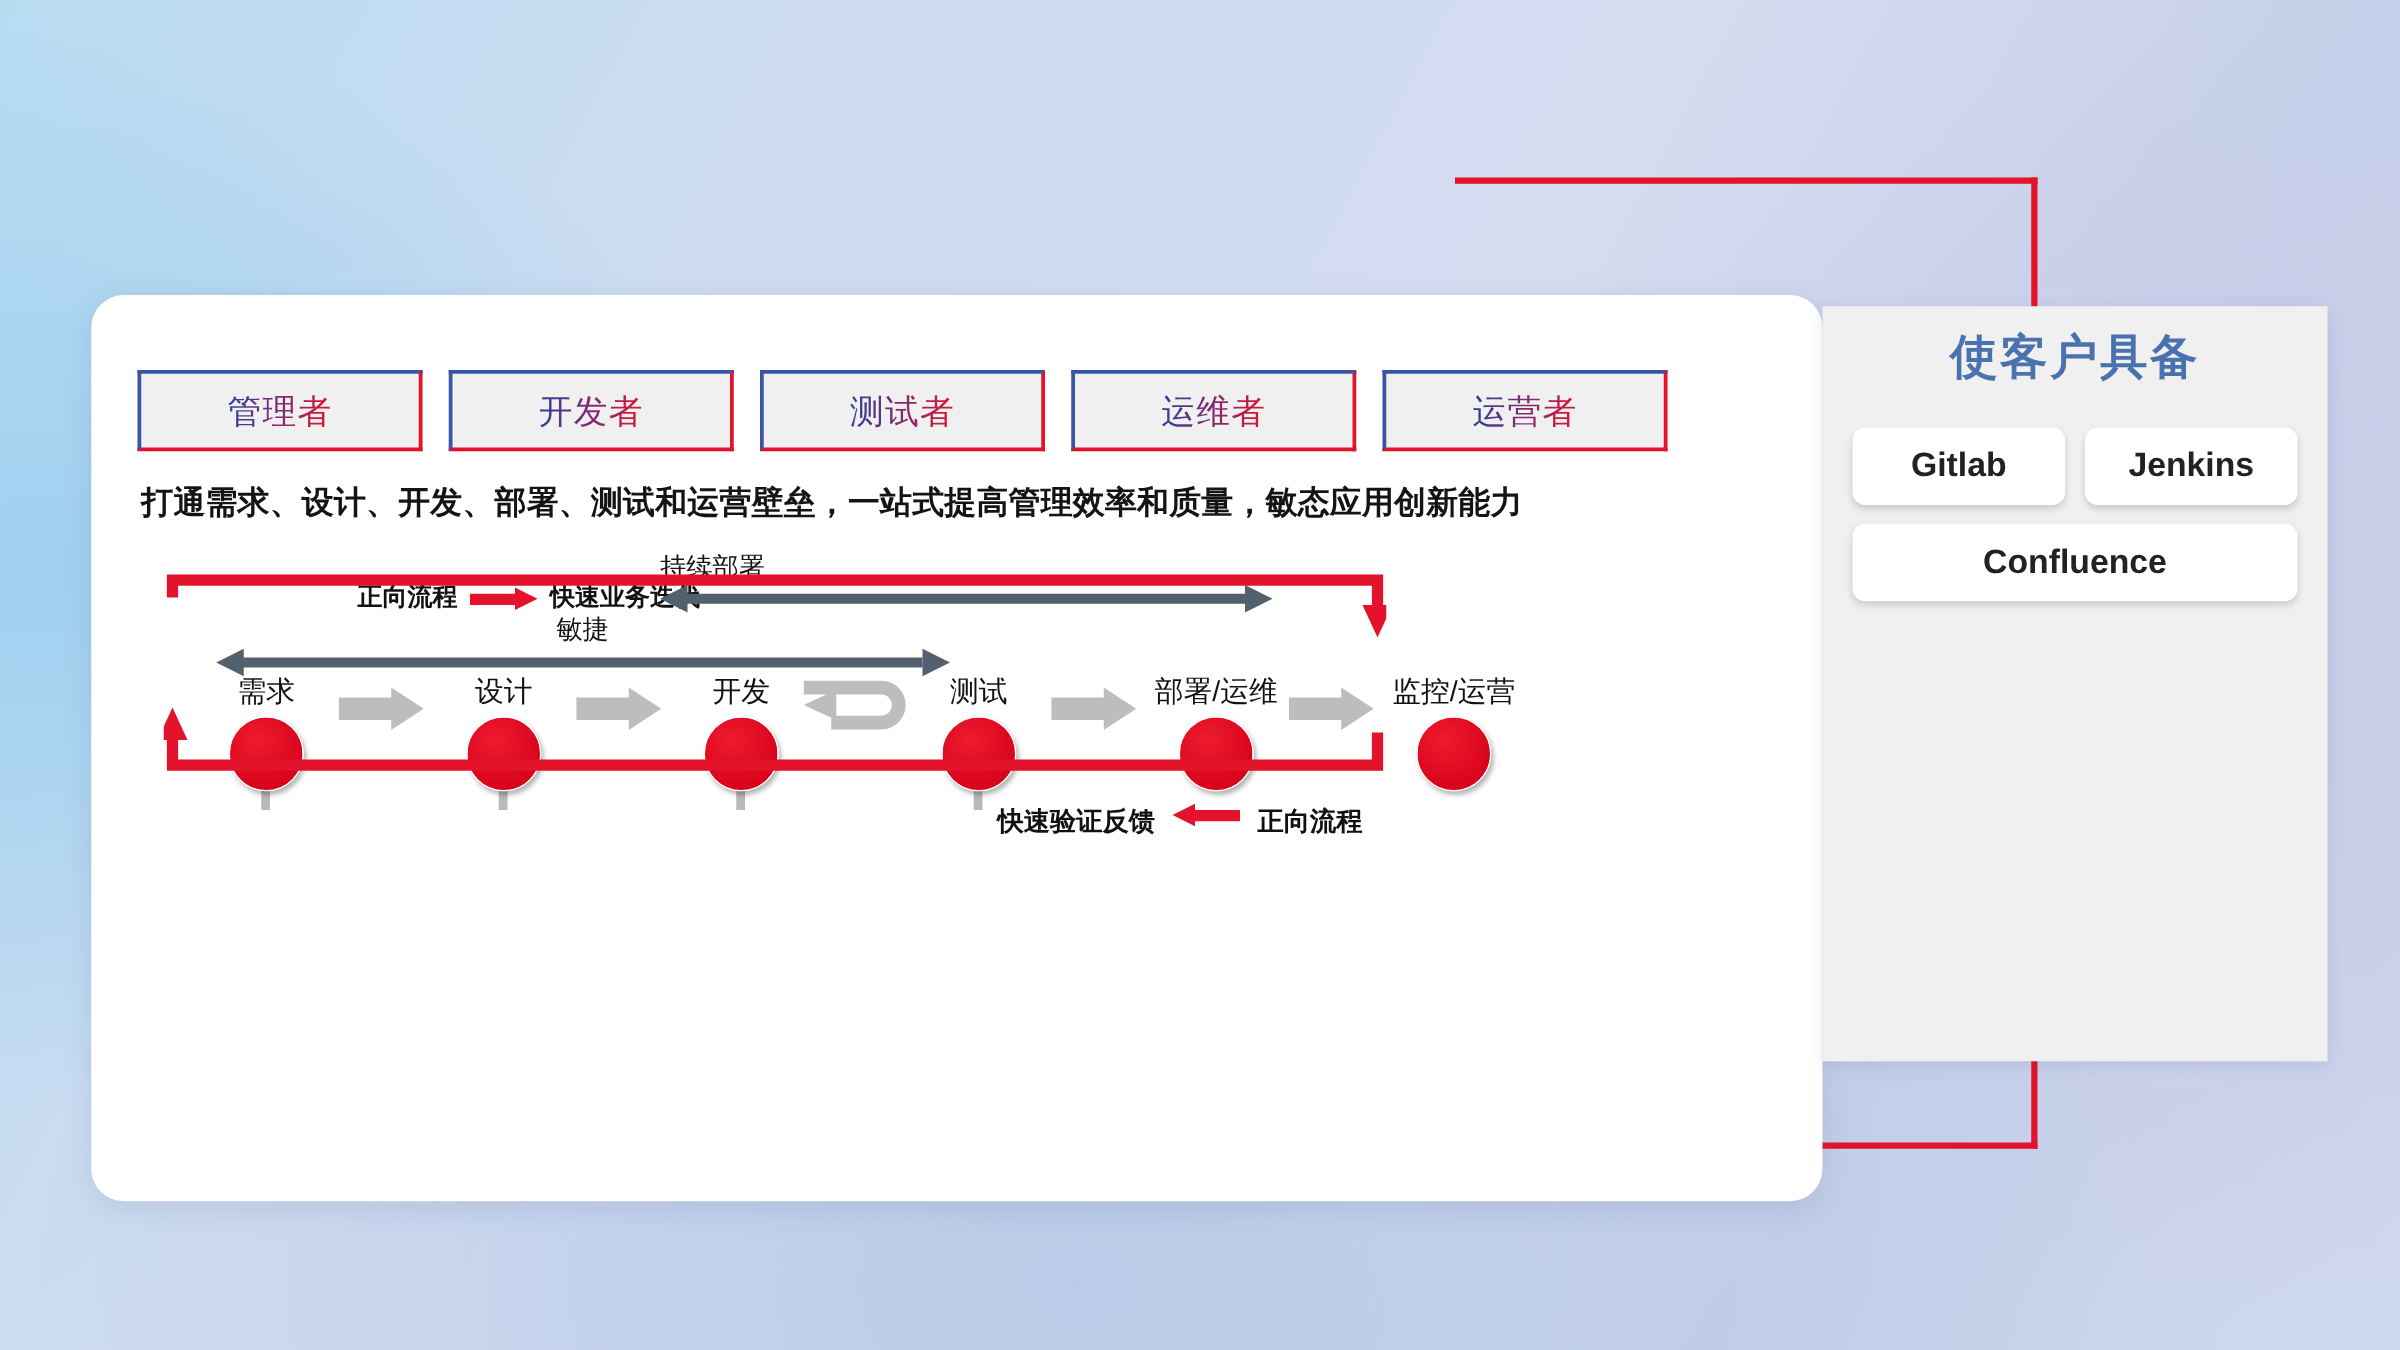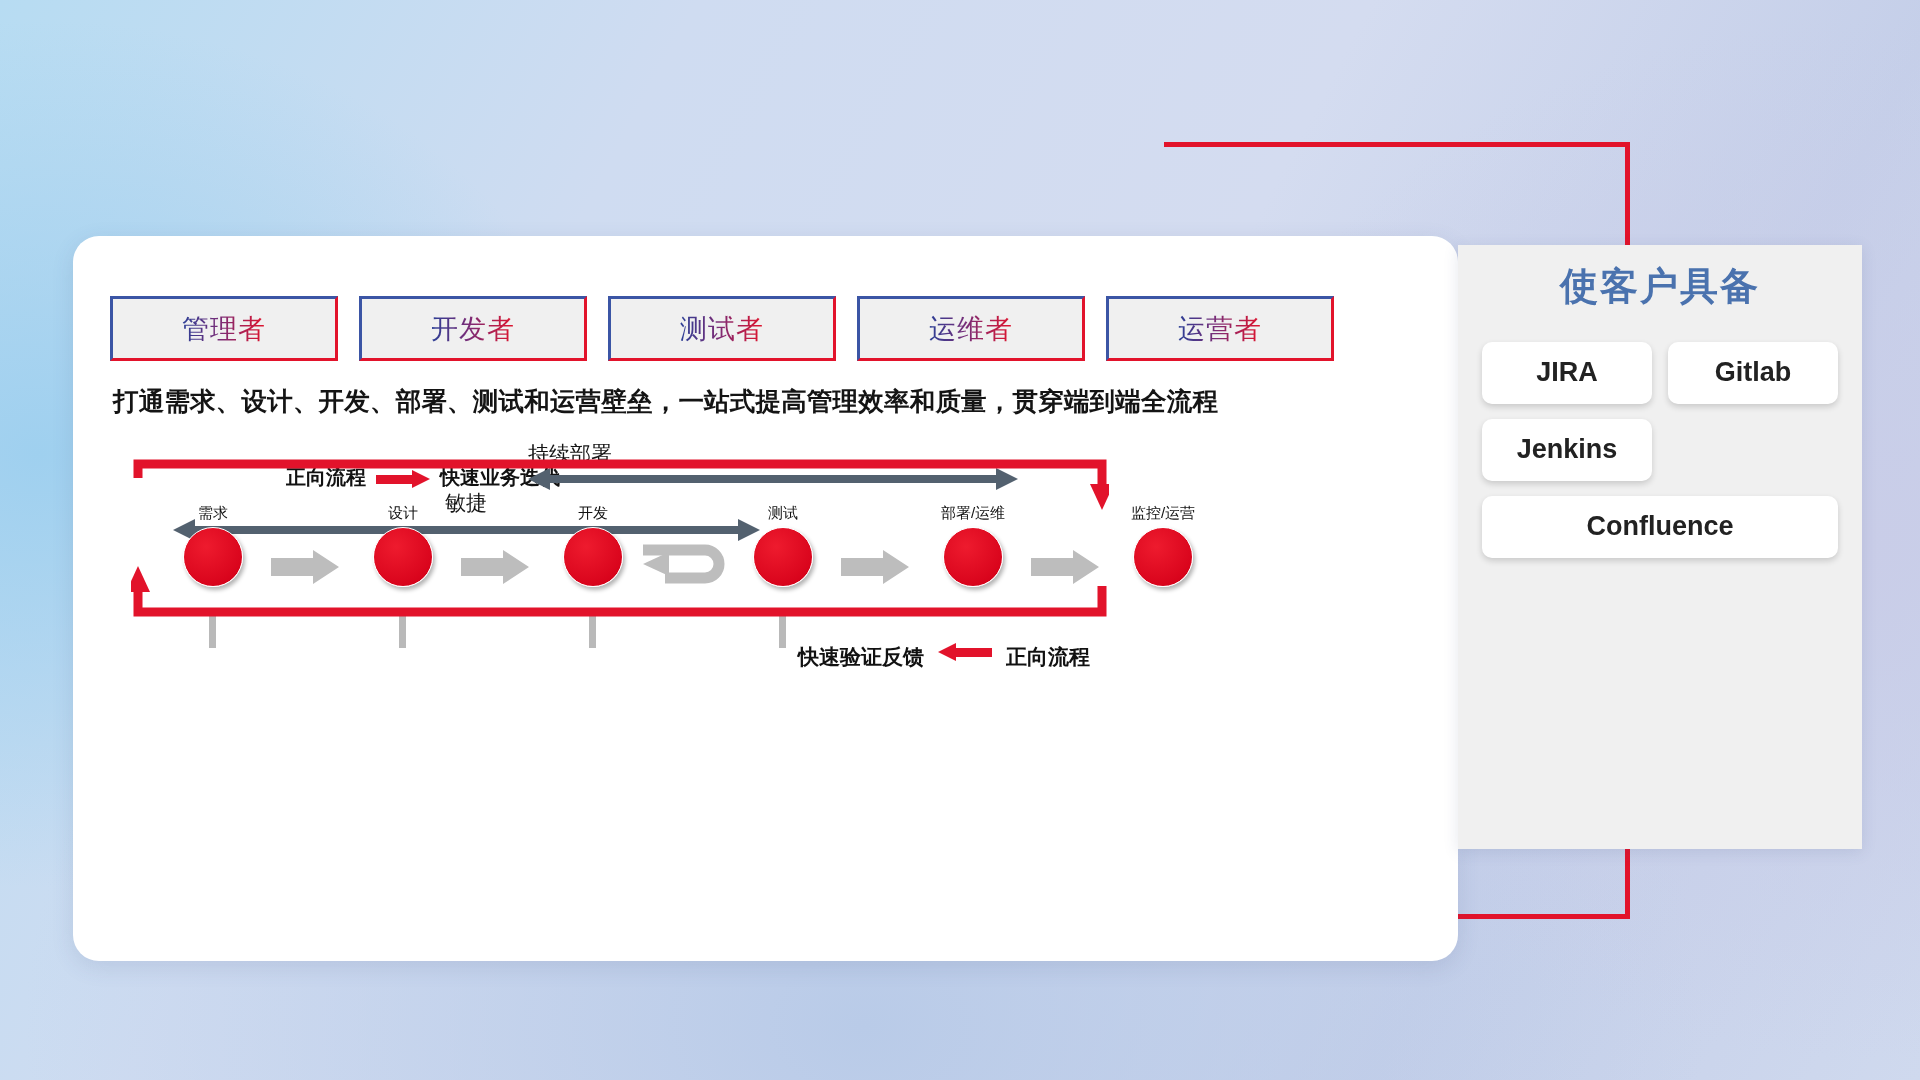--- a/index.html
+++ b/index.html
@@ -200,24 +200,25 @@
     top: 268px;
     width: 1100px;
     height: 130px;
   }
   .stage {
     position: absolute;
     width: 120px;
     text-align: center;
   }
   .stage .stage-label {
-    font-size: 15px;
+    font-size: 23px;
     color: #111111;
     white-space: nowrap;
     margin-bottom: 4px;
+    margin-top: 34px;
   }
   .stage .dot {
     width: 60px;
     height: 60px;
     border-radius: 50%;
     background: radial-gradient(circle at 38% 32%, #ee1b2e 0%, #d9041c 72%, #c00017 100%);
     margin: 0 auto;
     box-shadow: 2px 3px 4px rgba(0,0,0,0.30);
     border: 1px solid #ffffff;
     box-sizing: border-box;
@@ -315,21 +316,21 @@
       <span class="role-label">测试者</span>
     </div>
     <div class="role-box">
       <span class="role-label">运维者</span>
     </div>
     <div class="role-box">
       <span class="role-label">运营者</span>
     </div>
   </div>
 
-  <div class="tagline">打通需求、设计、开发、部署、测试和运营壁垒，一站式提高管理效率和质量，贯穿端到端全流程</div>
+  <div class="tagline">打通需求、设计、开发、部署、测试和运营壁垒，一站式提高管理效率和质量，敏态应用创新能力</div>
 
   <div class="legend-forward">
     <span class="lf-text">正向流程</span>
     <span class="arrow-red-right"></span>
     <span class="lf-text">快速业务迭代</span>
   </div>
 
   <div class="span-label" id="deploy-span">持续部署</div>
   <div class="span-arrow" id="deploy-arrow">
     <span class="head-l"></span>
@@ -429,18 +430,17 @@
     <span>正向流程</span>
   </div>
 
 </div>
 
 <div class="right-panel">
   <div class="rp-title">
     <div>使客户具备</div>
   </div>
   <div class="tools">
-    <div class="tool-chip">JIRA</div>
     <div class="tool-chip">Gitlab</div>
     <div class="tool-chip">Jenkins</div>
     <div class="tool-chip wide">Confluence</div>
   </div>
 </div>
 
 </body></html>

